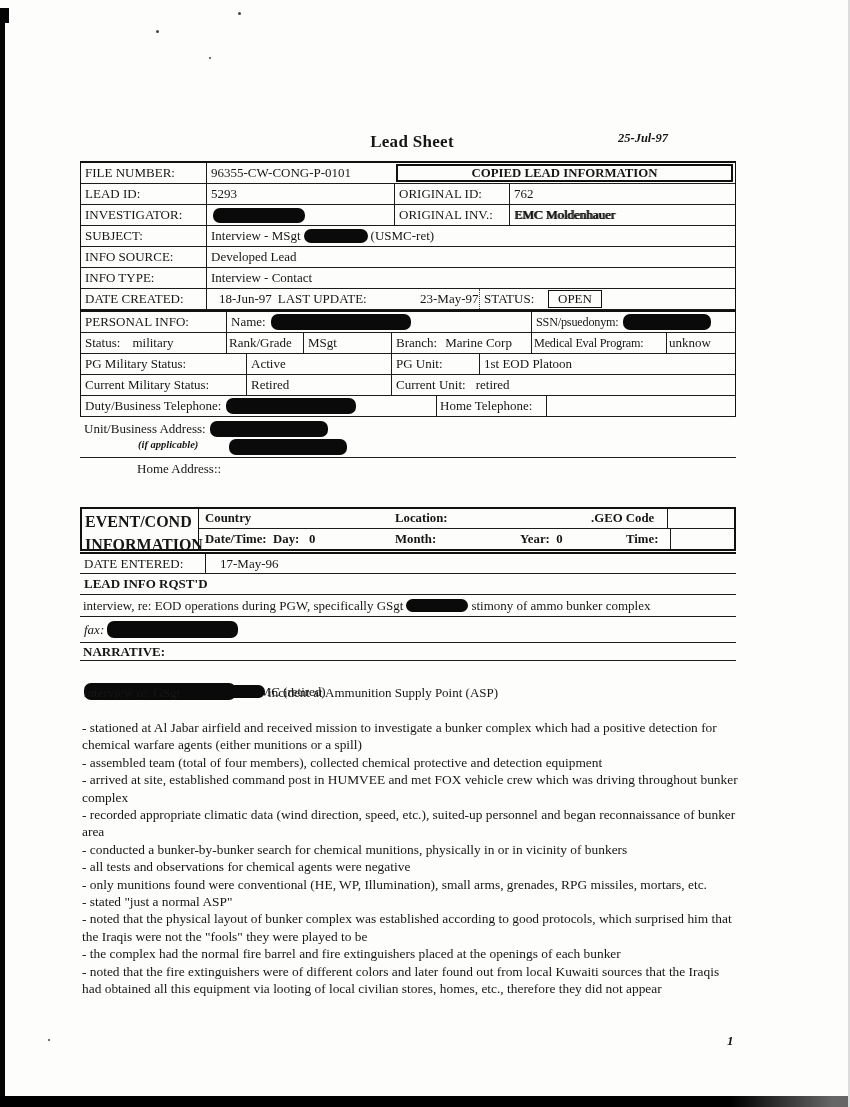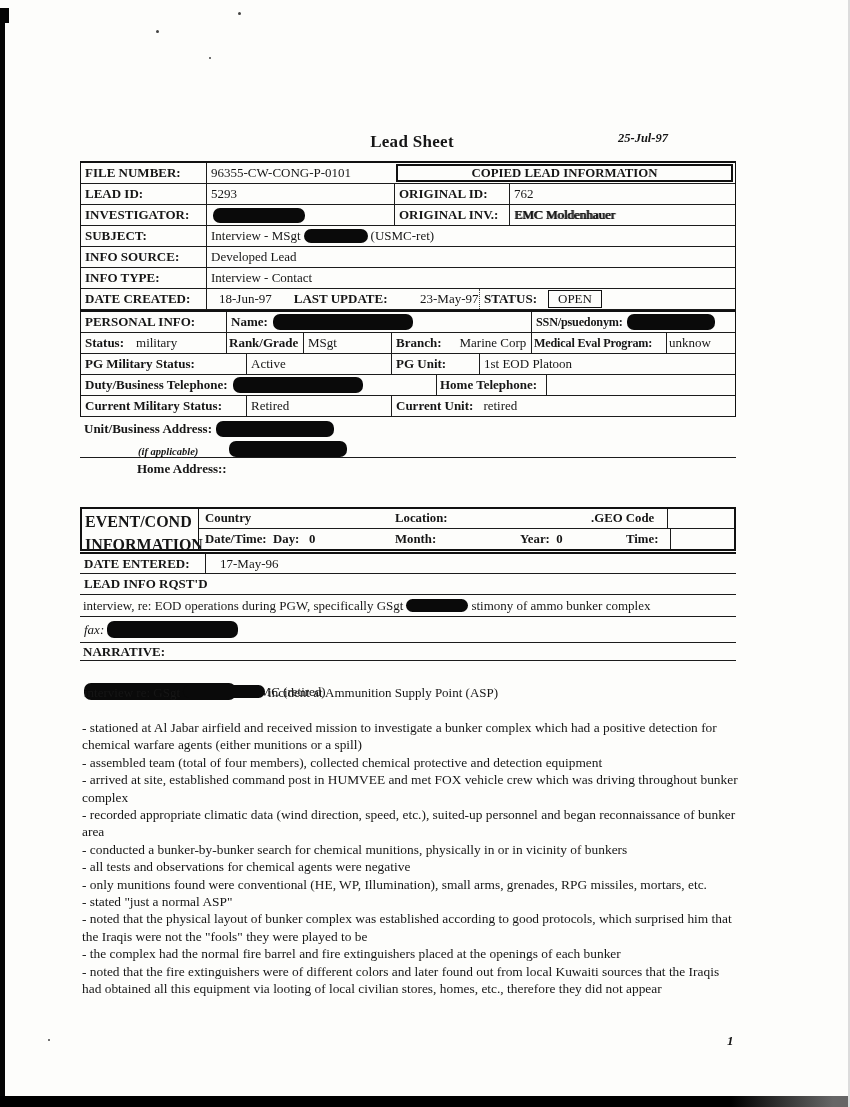--- a/index.html
+++ b/index.html
@@ -4,21 +4,21 @@
 <style>
   * { margin:0; padding:0; box-sizing:border-box; }
   html,body { width:850px; height:1107px; }
   body { background:#ffffff; }
   .sheet {
     position:relative; width:850px; height:1107px;
     background:#fdfdfb; color:#161616;
     font-family:"Liberation Serif", serif;
     overflow:hidden;
   }
-  .b { font-weight:bold; }
+  .b { font-weight:normal; }
 
   
   .scan-left { position:absolute; left:0; top:8px; width:5px; height:1092px; background:#050505; }
   .scan-left-blob { position:absolute; left:0; top:8px; width:9px; height:15px; background:#050505; }
   .scan-bottom { position:absolute; left:0; top:1096px; width:850px; height:11px;
                  background:linear-gradient(to right,#000 0%,#000 86%,#666 98%); }
   .scan-right { position:absolute; right:0; top:0; width:2px; height:100%; background:#dcdcdc; }
   .speck { position:absolute; width:3px; height:3px; background:#222; border-radius:50%; opacity:.85; }
 
   
@@ -58,21 +58,21 @@
   .r-req{width:62px;height:13px;margin:0 3px}
   .r-fax{width:131px;height:17px;margin-left:3px}
   .r-nname{width:152px;height:17px}
   .r-gsgt{width:82px;height:13px;margin:0 3px}
 
   .doublestrike { text-shadow:0.9px 0 currentColor, 1.6px 0 rgba(0,0,0,.35); }
 
   
   .addr { top:418px; }
   .addr-line1 { display:flex; align-items:center; height:21px; font-size:13px; padding-left:4px; }
-  .addr-line2 { display:flex; align-items:flex-end; height:19px; border-bottom:1px solid #1c1c1c; }
+  .addr-line2 { display:flex; align-items:flex-start; height:19px; border-bottom:1px solid #1c1c1c; }
   .addr-line2 .small-lbl { font-size:10.5px; font-style:italic; font-weight:bold; padding-left:58px; width:145px; }
   .addr-line3 { height:20px; padding-left:57px; padding-top:3px; font-size:13px; }
   .addr-line4 { height:16px; padding-left:63px; font-size:10.5px; font-style:italic; font-weight:bold; }
 
   
   .event { top:507px; border:2px solid #111; display:flex; height:44px; }
   .event-left { width:117px; border-right:1px solid #111; font-weight:bold; font-size:16px;
                 line-height:1.45; padding:1px 3px; }
   .event-right { flex:1; display:flex; flex-direction:column; }
   .erow { display:flex; height:20px; align-items:center; }
@@ -151,21 +151,21 @@
       <div class="cell bl flex1">Developed Lead</div>
     </div>
     <div class="row">
       <div class="cell b w125">INFO TYPE:</div>
       <div class="cell bl flex1">Interview - Contact</div>
     </div>
     <div class="row">
       <div class="cell b w125">DATE CREATED:</div>
       <div class="cell bl w188">
         <span style="padding-left:8px">18-Jun-97</span>
-        <span class="b" style="margin-left:22px">LAST UPDATE:</span>
+        <span class="b" style="margin-left:6px">LAST UPDATE:</span>
       </div>
       <div class="cell w85" style="padding-left:26px">23-May-97</div>
       <div class="cell b bld w65">STATUS:</div>
       <div class="cell" style="padding:0">
         <span class="open-box">OPEN</span>
       </div>
       <div class="cell flex1"></div>
     </div>
   </div>
 
@@ -183,46 +183,46 @@
     </div>
     <div class="row">
       <div class="cell w145">
         <span class="b">Status:</span>
         <span style="margin-left:12px">military</span>
       </div>
       <div class="cell b bl w77" style="padding:0 2px">Rank/Grade</div>
       <div class="cell bl w88">MSgt</div>
       <div class="cell bl w140">
         <span class="b">Branch:</span>
-        <span style="margin-left:18px">Marine Corp</span>
+        <span style="margin-left:8px">Marine Corp</span>
       </div>
       <div class="cell b bl w135 tight" style="padding:0 2px">Medical Eval Program:</div>
       <div class="cell bl flex1" style="padding:0 2px">unknow</div>
     </div>
     <div class="row">
       <div class="cell b w165">PG Military Status:</div>
       <div class="cell bl w145">Active</div>
       <div class="cell b bl w88">PG Unit:</div>
       <div class="cell bl flex1">1st EOD Platoon</div>
-    </div>
-    <div class="row">
-      <div class="cell w355">
-        <span class="b">Duty/Business Telephone:</span>
-        <span class="redact r-duty"></span>
-      </div>
-      <div class="cell b bl w110" style="padding:0 3px">Home Telephone:</div>
-      <div class="cell bl flex1"></div>
     </div>
     <div class="row">
       <div class="cell b w165">Current Military Status:</div>
       <div class="cell bl w145">Retired</div>
       <div class="cell bl flex1">
         <span class="b">Current Unit:</span>
         <span style="margin-left:10px">retired</span>
       </div>
+    </div>
+    <div class="row">
+      <div class="cell w355">
+        <span class="b">Duty/Business Telephone:</span>
+        <span class="redact r-duty"></span>
+      </div>
+      <div class="cell b bl w110" style="padding:0 3px">Home Telephone:</div>
+      <div class="cell bl flex1"></div>
     </div>
   </div>
 
   <div class="form addr">
     <div class="addr-line1">
       <span class="b">Unit/Business Address:</span>
       <span class="redact r-addr"></span>
     </div>
     <div class="addr-line2">
       <span class="small-lbl">(if applicable)</span>

